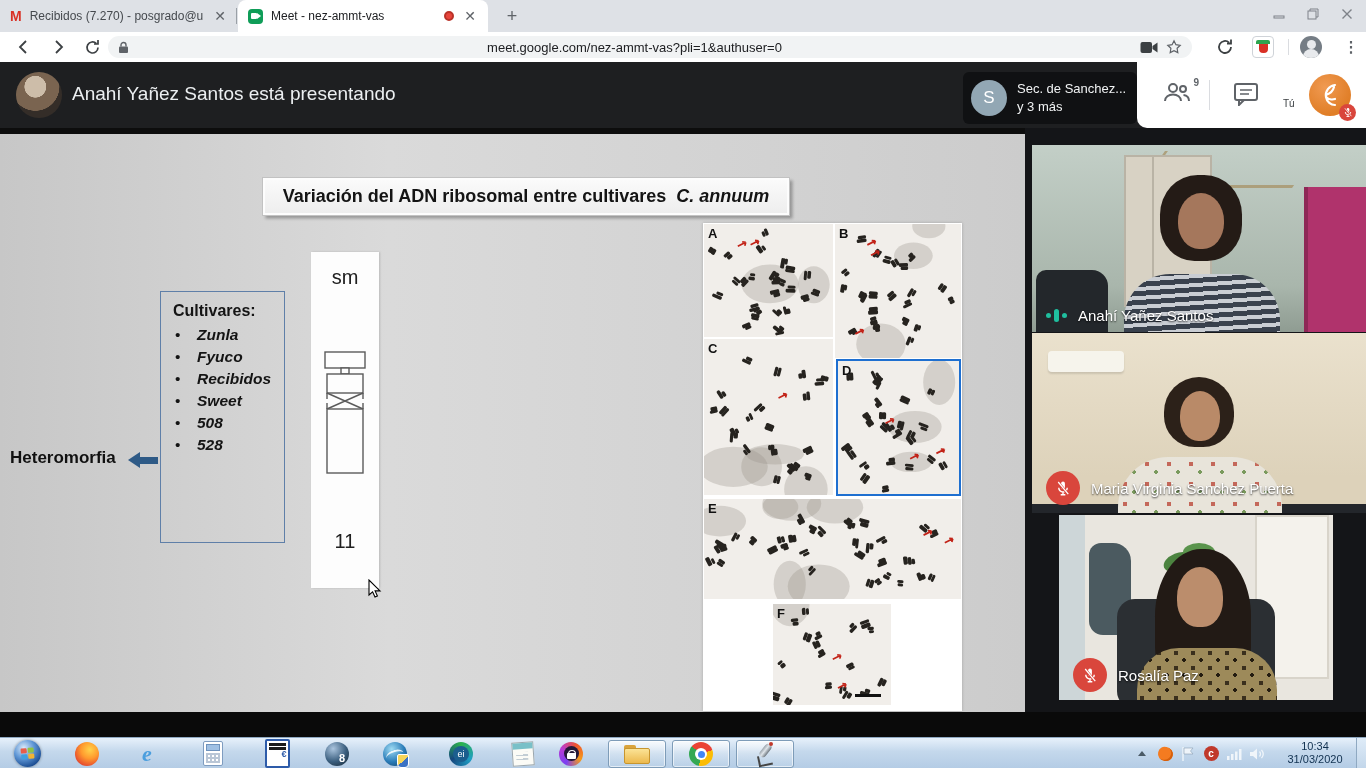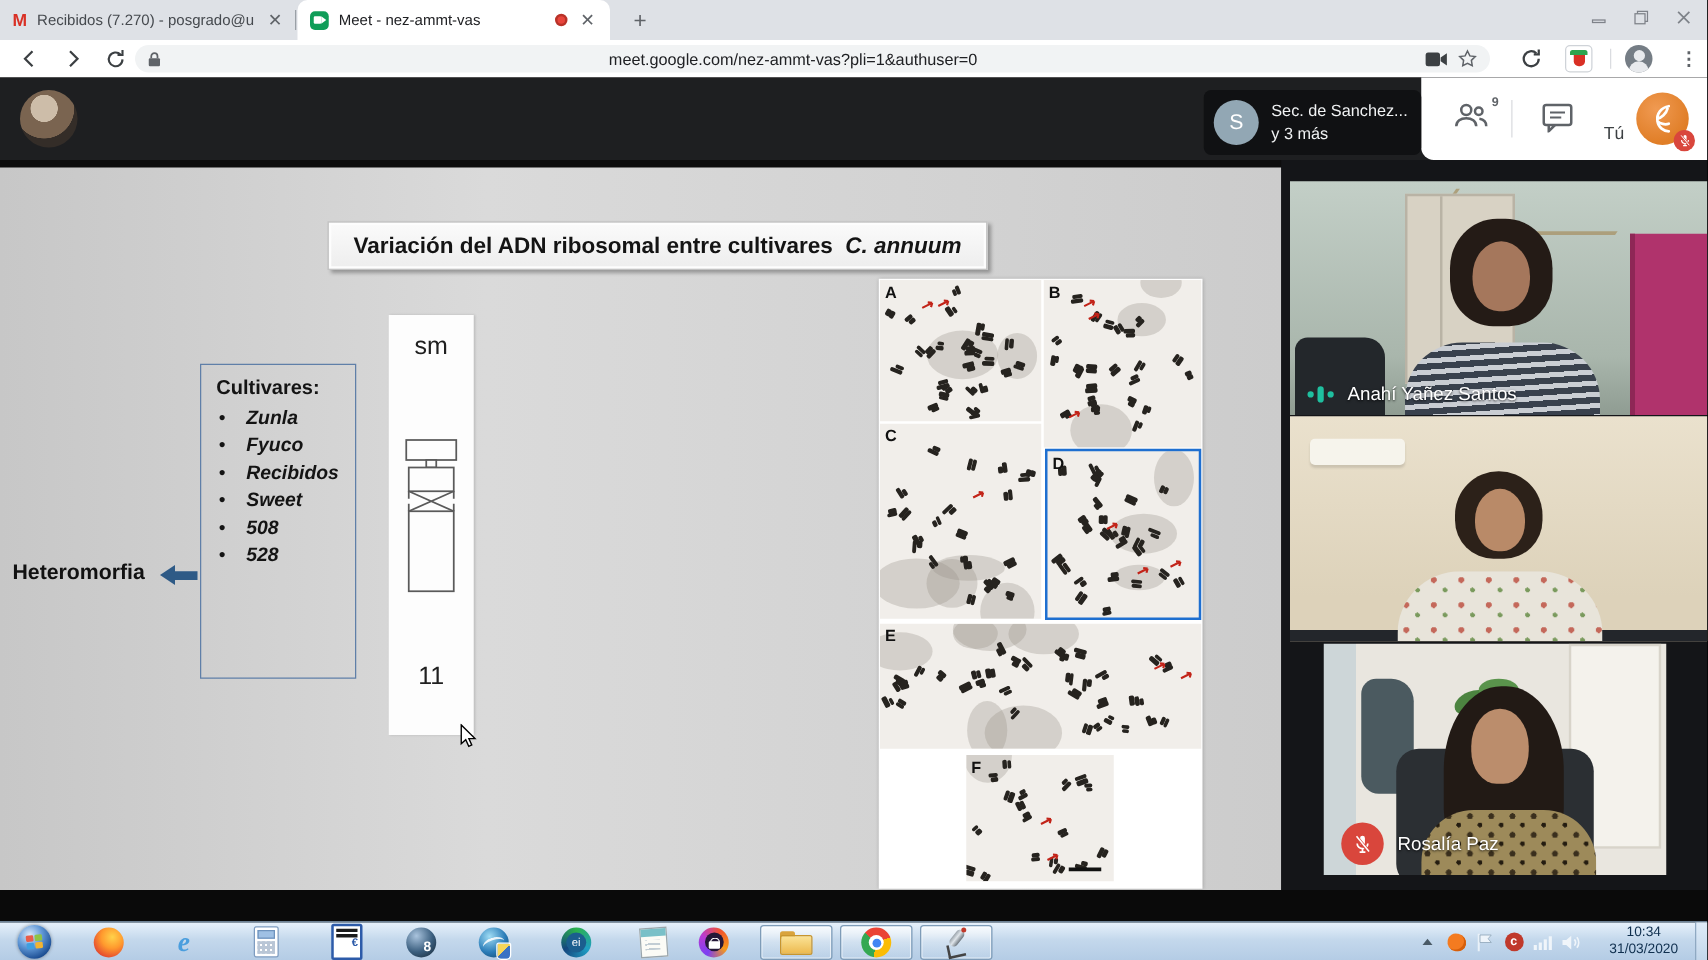--- a/index.html
+++ b/index.html
@@ -38,21 +38,21 @@
 
   
   .meethdr{position:absolute;left:0;top:62px;width:1366px;height:66px;background:#1e1f21;}
   .presavatar{position:absolute;left:16px;top:10px;width:46px;height:46px;border-radius:50%;background:radial-gradient(circle at 42% 32%,#cdbda9 0 26%,#7a6450 27% 58%,#342d28 59%);}
   .banner{position:absolute;left:72px;top:21px;font-size:19px;color:#eceff1;}
   .hdr-white{position:absolute;left:1137px;top:0;width:229px;height:66px;background:#fff;border-radius:0 0 0 10px;}
   .pplwrap{position:absolute;left:26px;top:18px;width:34px;height:28px;color:#5f6368;}
   .pplcount{position:absolute;right:-2px;top:-3px;font-size:10px;color:#5f6368;font-weight:bold;}
   .hdrdiv{position:absolute;left:72px;top:18px;width:1px;height:30px;background:#dadce0;}
   .chatwrap{position:absolute;left:96px;top:20px;width:26px;height:24px;color:#5f6368;}
-  .youlabel{position:absolute;left:146px;top:36px;font-size:14px;color:#3c4043;}
+  .youlabel{position:absolute;left:146px;top:36px;font-size:10px;color:#3c4043;}
   .youavatar{position:absolute;left:172px;top:12px;width:42px;height:42px;border-radius:50%;background:radial-gradient(circle at 38% 32%,#f09a52,#e07e27 70%);}
   .youavatar svg{position:absolute;left:8px;top:7px;}
   .youbadge{position:absolute;left:202px;top:42px;width:17px;height:17px;border-radius:50%;background:#d9463c;display:flex;align-items:center;justify-content:center;}
   .pill{position:absolute;left:963px;top:10px;width:174px;height:52px;background:#101113;border-radius:6px;display:flex;align-items:center;gap:10px;padding-left:8px;box-sizing:border-box;}
   .pill-s{width:36px;height:36px;border-radius:50%;background:#92a7b4;color:#fff;font-size:17px;display:flex;align-items:center;justify-content:center;}
   .pill-t{color:#f1f3f4;font-size:13px;line-height:1.35;}
 
   
   .stage{position:absolute;left:0;top:128px;width:1366px;height:584px;background:#0d0d0d;}
   .slide{position:absolute;left:0;top:0;width:1025px;height:584px;background:#0d0d0d;}
@@ -236,20 +236,21 @@
         </svg>
     </div>
     <div class="extshield"></div>
     <div class="divline"></div>
     <div class="toolavatar"></div>
     <div class="dots3">⋮</div>
   </div>
 
   <div class="meethdr">
     <div class="presavatar"></div>
+    <div class="banner">Anahí Yañez Santos está presentando</div>
     <div class="hdr-white">
       <div class="pplwrap">
         <svg width="28" height="24" viewBox="0 0 28 24">
             <circle cx="10" cy="8" r="4" fill="none" stroke="#5f6368" stroke-width="2"></circle>
             <path d="M2 21c0-4 3.6-6.5 8-6.5s8 2.5 8 6.5" fill="none" stroke="#5f6368" stroke-width="2"></path>
             <circle cx="20" cy="9" r="3" fill="none" stroke="#5f6368" stroke-width="2"></circle>
             <path d="M20.5 15c3.2.4 5.5 2.6 5.5 6" fill="none" stroke="#5f6368" stroke-width="2"></path>
           </svg>
         <span class="pplcount">9</span>
       </div>
@@ -722,20 +723,31 @@
       </div>
 
       <div class="tile tile2">
         <div class="ac"></div>
         <div class="person" style="left:0;top:0;width:334px;height:180px">
           <span class="hair" style="left:132px;top:44px;width:70px;height:70px;border-radius:50% 50% 44% 44%;background:#2c2119"></span>
           <span class="face" style="left:148px;top:58px;width:40px;height:50px;border-radius:50% 50% 46% 46%;background:#b98a68"></span>
           <span class="torso" style="left:86px;bottom:0;width:164px;height:56px;border-radius:50px 50px 0 0;background:#e8e4da;background-image:radial-gradient(circle 2.5px at 7px 7px,#c4685a 90%,transparent),radial-gradient(circle 2px at 16px 15px,#7a9a5d 90%,transparent);background-size:22px 20px"></span>
         </div>
         <div class="deskline"></div>
+        <div class="nameplate">
+          <span class="mutebadge">
+            <svg width="16" height="17" viewBox="0 0 20 22">
+                <rect x="7.5" y="2" width="5" height="10" rx="2.5" fill="#fff"></rect>
+                <path d="M4.5 10a5.5 5.5 0 0 0 11 0M10 15.5V19M7 19h6" fill="none" stroke="#fff" stroke-width="1.8"></path>
+                <path d="M3 2l14 17" stroke="#d9463c" stroke-width="3.4"></path>
+                <path d="M3.8 2.6l13 15.8" stroke="#fff" stroke-width="1.6"></path>
+              </svg>
+          </span>
+          <span class="pname">Maria Virginia Sanchez Puerta</span>
+        </div>
       </div>
 
       <div class="tile tile3">
         <div class="clothes"></div>
         <div class="door3"></div>
         <div class="plant">
           <span class="leaf" style="left:0;top:12px;width:30px;height:18px;transform:rotate(-22deg)"></span>
           <span class="leaf" style="left:20px;top:2px;width:32px;height:18px;background:#5a944c"></span>
           <span class="leaf" style="left:36px;top:14px;width:30px;height:16px;transform:rotate(18deg);background:#46813c"></span>
         </div>

